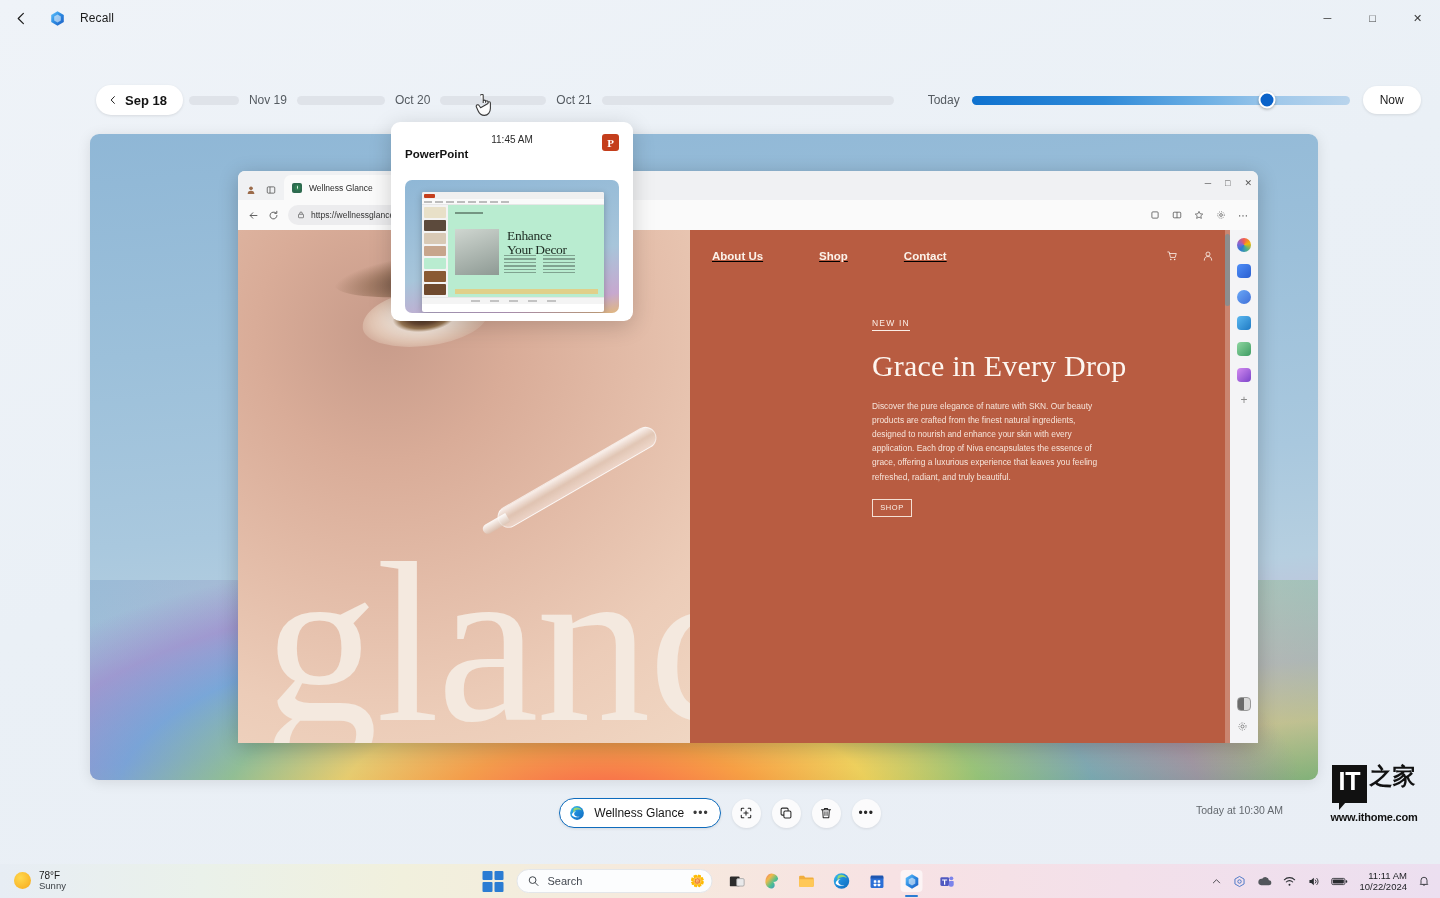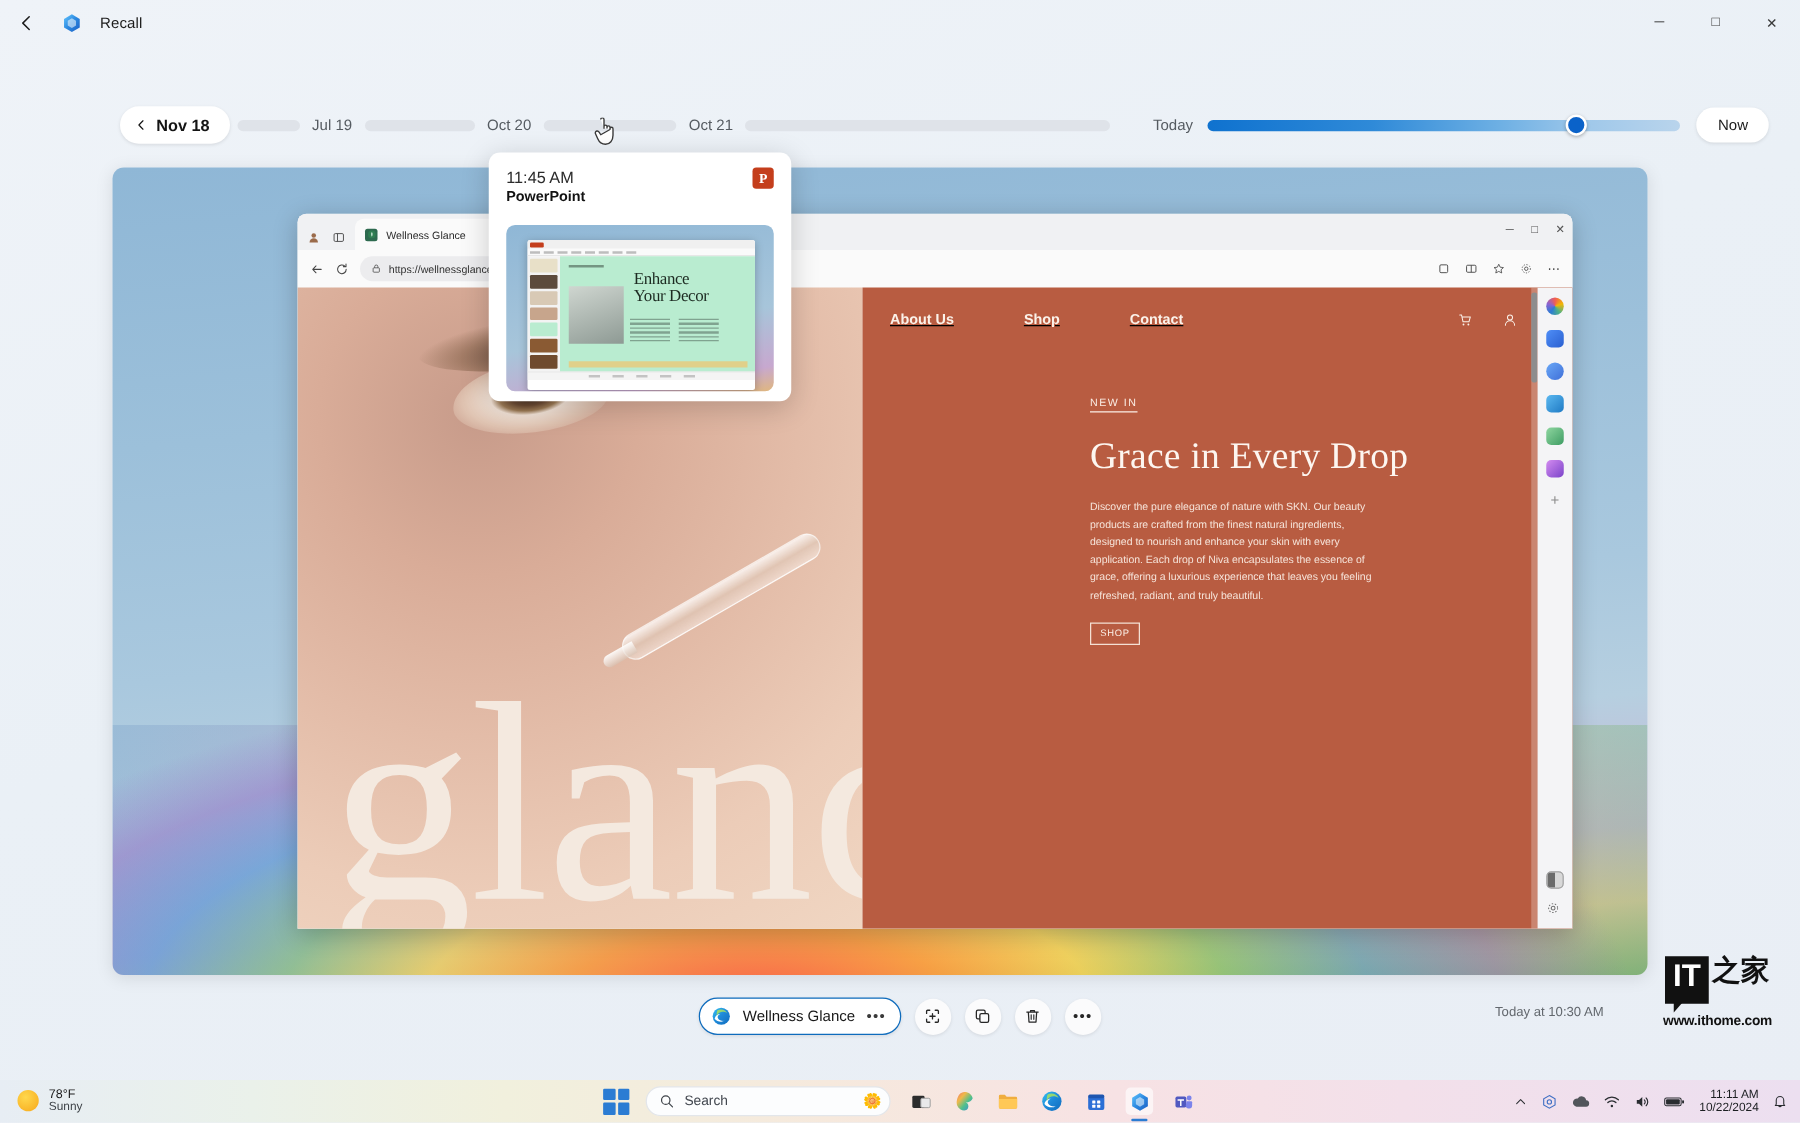--- a/index.html
+++ b/index.html
@@ -192,21 +192,21 @@
   }
   .sb-icon { width:14px;height:14px;border-radius:4px;cursor:pointer; }
   .bw-sidebar .bottom { margin-top:auto; display:flex; flex-direction:column; gap:10px; padding-bottom:8px; align-items:center; }
 
   
   .preview {
     position:absolute; left:391px; top:122px; width:242px; height:199px;
     background:#fff; border-radius:9px; box-shadow:0 5px 22px rgba(0,0,0,.18);
     padding:12px 14px 0 14px; z-index:40;
   }
-  .pv-time { font-size:13px; color:#2b2b2b; }
+  .pv-time { font-size:10px; color:#2b2b2b;text-align:center; }
   .pv-app { font-size:11.5px; color:#121212; font-weight:700; margin-top:3px; }
   .pv-appicon {
     position:absolute; right:14px; top:12px; width:17px;height:17px;border-radius:3px;
     background:#c43e1c; color:#fff; font-size:11px; font-weight:700;
     display:flex;align-items:center;justify-content:center;
     font-family:"Liberation Serif",serif;
   }
   .pv-thumb {
     position:absolute; left:14px; top:58px; width:214px; height:133px; border-radius:7px;
     background:linear-gradient(170deg,#8fb7d6,#a7c5da 60%, #c7a8cf 88%, #e0b77f 100%); overflow:hidden;
@@ -219,21 +219,21 @@
   .ppt-chip { width:11px;height:4px;background:#c43e1c;border-radius:1px; }
   .ppt-ribbon { height:6px; background:#fafafa; border-bottom:1px solid #e7e7e7; display:flex; gap:3px; padding-left:2px; align-items:center; }
   .ppt-ribbon i { width:8px;height:2px;background:#bdbdbd;display:block; }
   .ppt-main { display:flex; height:92px; }
   .ppt-rail { width:26px; background:#f3f3f3; padding:2px; display:flex; flex-direction:column; gap:2px; }
   .ppt-rail span { display:block; height:12px; border-radius:1px; }
   .ppt-slide { flex:1; background:#b9ecd0; position:relative; padding:7px 6px 0 7px; }
   .ppt-eyebrow { width:28px;height:2px;background:#2f3d33; opacity:.5; }
   .ppt-title {
     font-family:"Liberation Serif",serif; font-size:13.5px; color:#1d2b22;
-    line-height:1.05; margin-top:2px; margin-left:52px; letter-spacing:-.3px;
+    line-height:1.05; margin-top:15px; margin-left:52px; letter-spacing:-.3px;
   }
   .ppt-img { position:absolute; left:7px; top:24px; width:44px; height:46px; background:linear-gradient(160deg,#cfd6d0,#8e9a94); }
   .ppt-cols { position:absolute; left:56px; top:50px; display:flex; gap:7px; }
   .ppt-cols div { width:32px; }
   .ppt-cols i { display:block; height:1.4px; background:#3c4c42; opacity:.45; margin-bottom:2px; }
   .ppt-footer { position:absolute; left:7px; bottom:3px; right:6px; height:5px; background:#e0d08a; }
   .ppt-status { height:7px; background:#f4f4f4; border-top:1px solid #e7e7e7; display:flex; gap:10px; align-items:center; justify-content:center; }
   .ppt-status i { width:9px;height:2px;background:#c3c3c3;display:block; }
 
   
@@ -331,26 +331,26 @@
     </div>
   </div>
 
   <div class="timeline">
     <div class="daypill">
       <span>
         <svg width="10" height="10" viewBox="0 0 16 16">
             <path d="M10.2 2.6 5 8l5.2 5.4" fill="none" stroke="#141414" stroke-width="1.5" stroke-linecap="round" stroke-linejoin="round"></path>
           </svg>
       </span>
-      <span class="lbl">Nov 18</span>
+      <span class="lbl">Sep 18</span>
     </div>
 
     <div class="tl-gap"></div>
     <div class="track" style="width:50px"></div>
-    <div class="daylabel">Jul 19</div>
+    <div class="daylabel">Nov 19</div>
     <div class="track" style="width:88px"></div>
     <div class="daylabel">Oct 20</div>
     <div class="track" style="width:106px"></div>
     <div class="daylabel">Oct 21</div>
     <div class="track" style="width:292px"></div>
 
     <div class="today-label">Today</div>
     <div class="slider">
       <div class="thumb"></div>
     </div>

